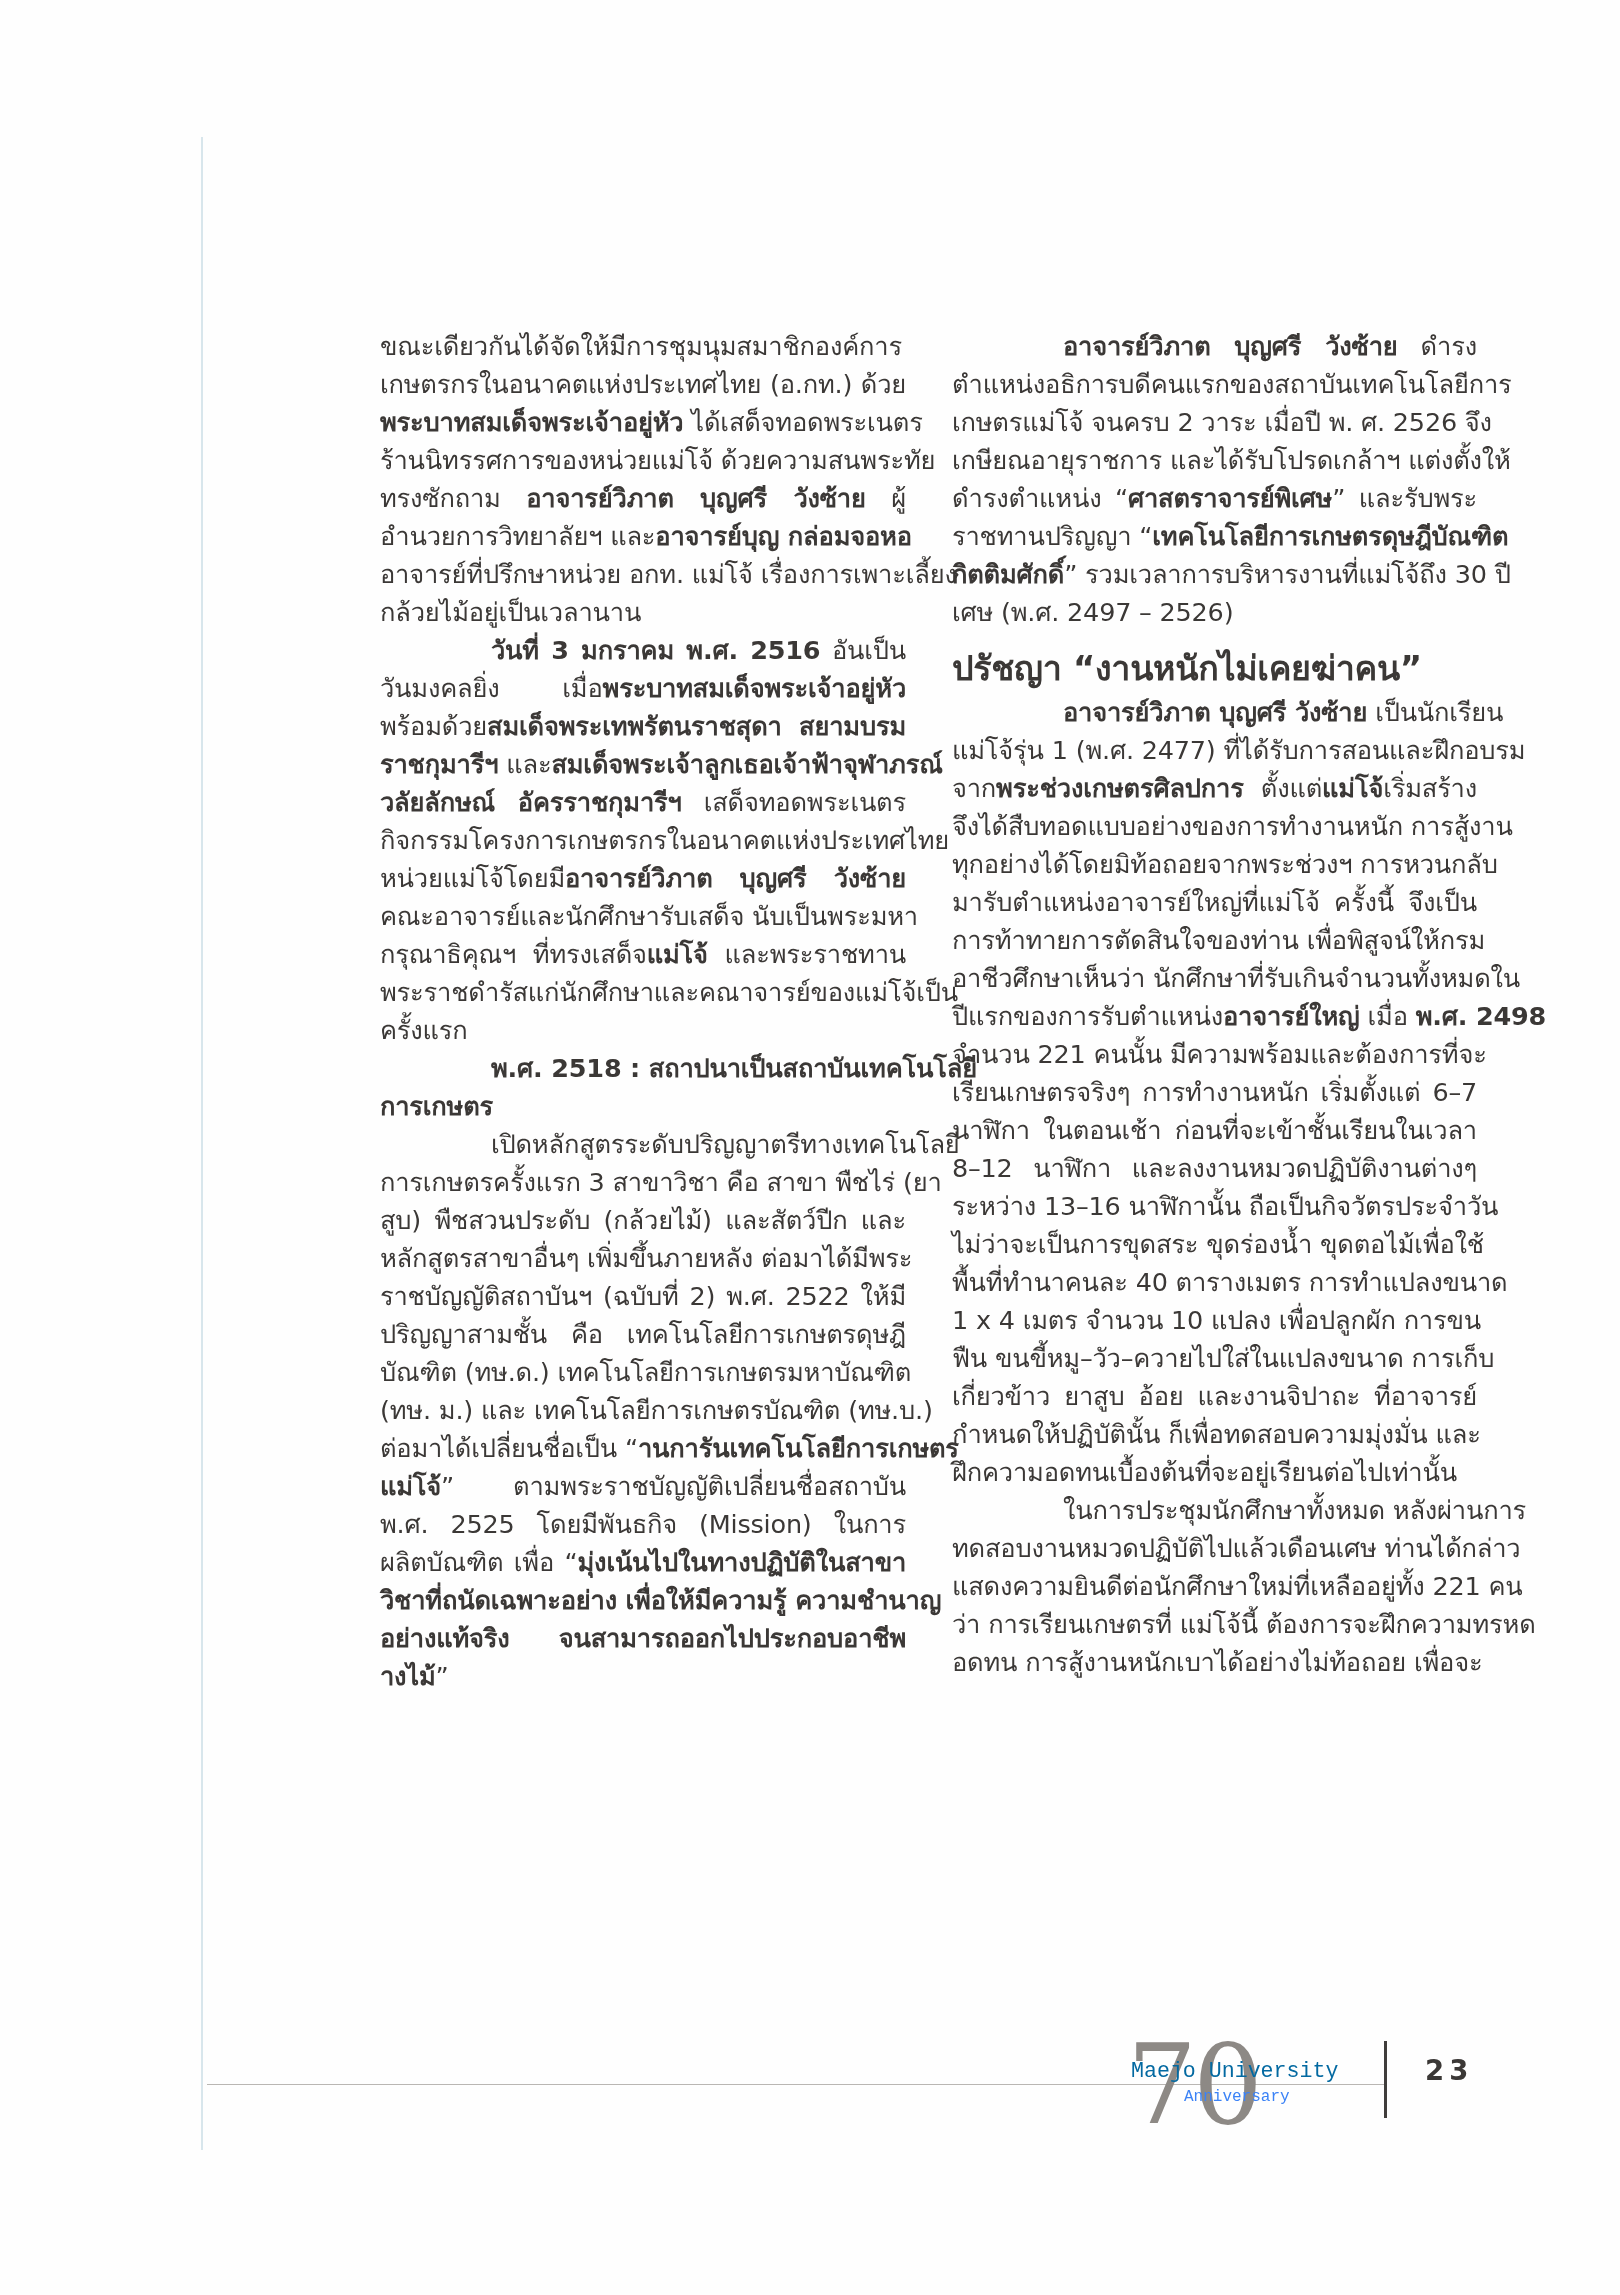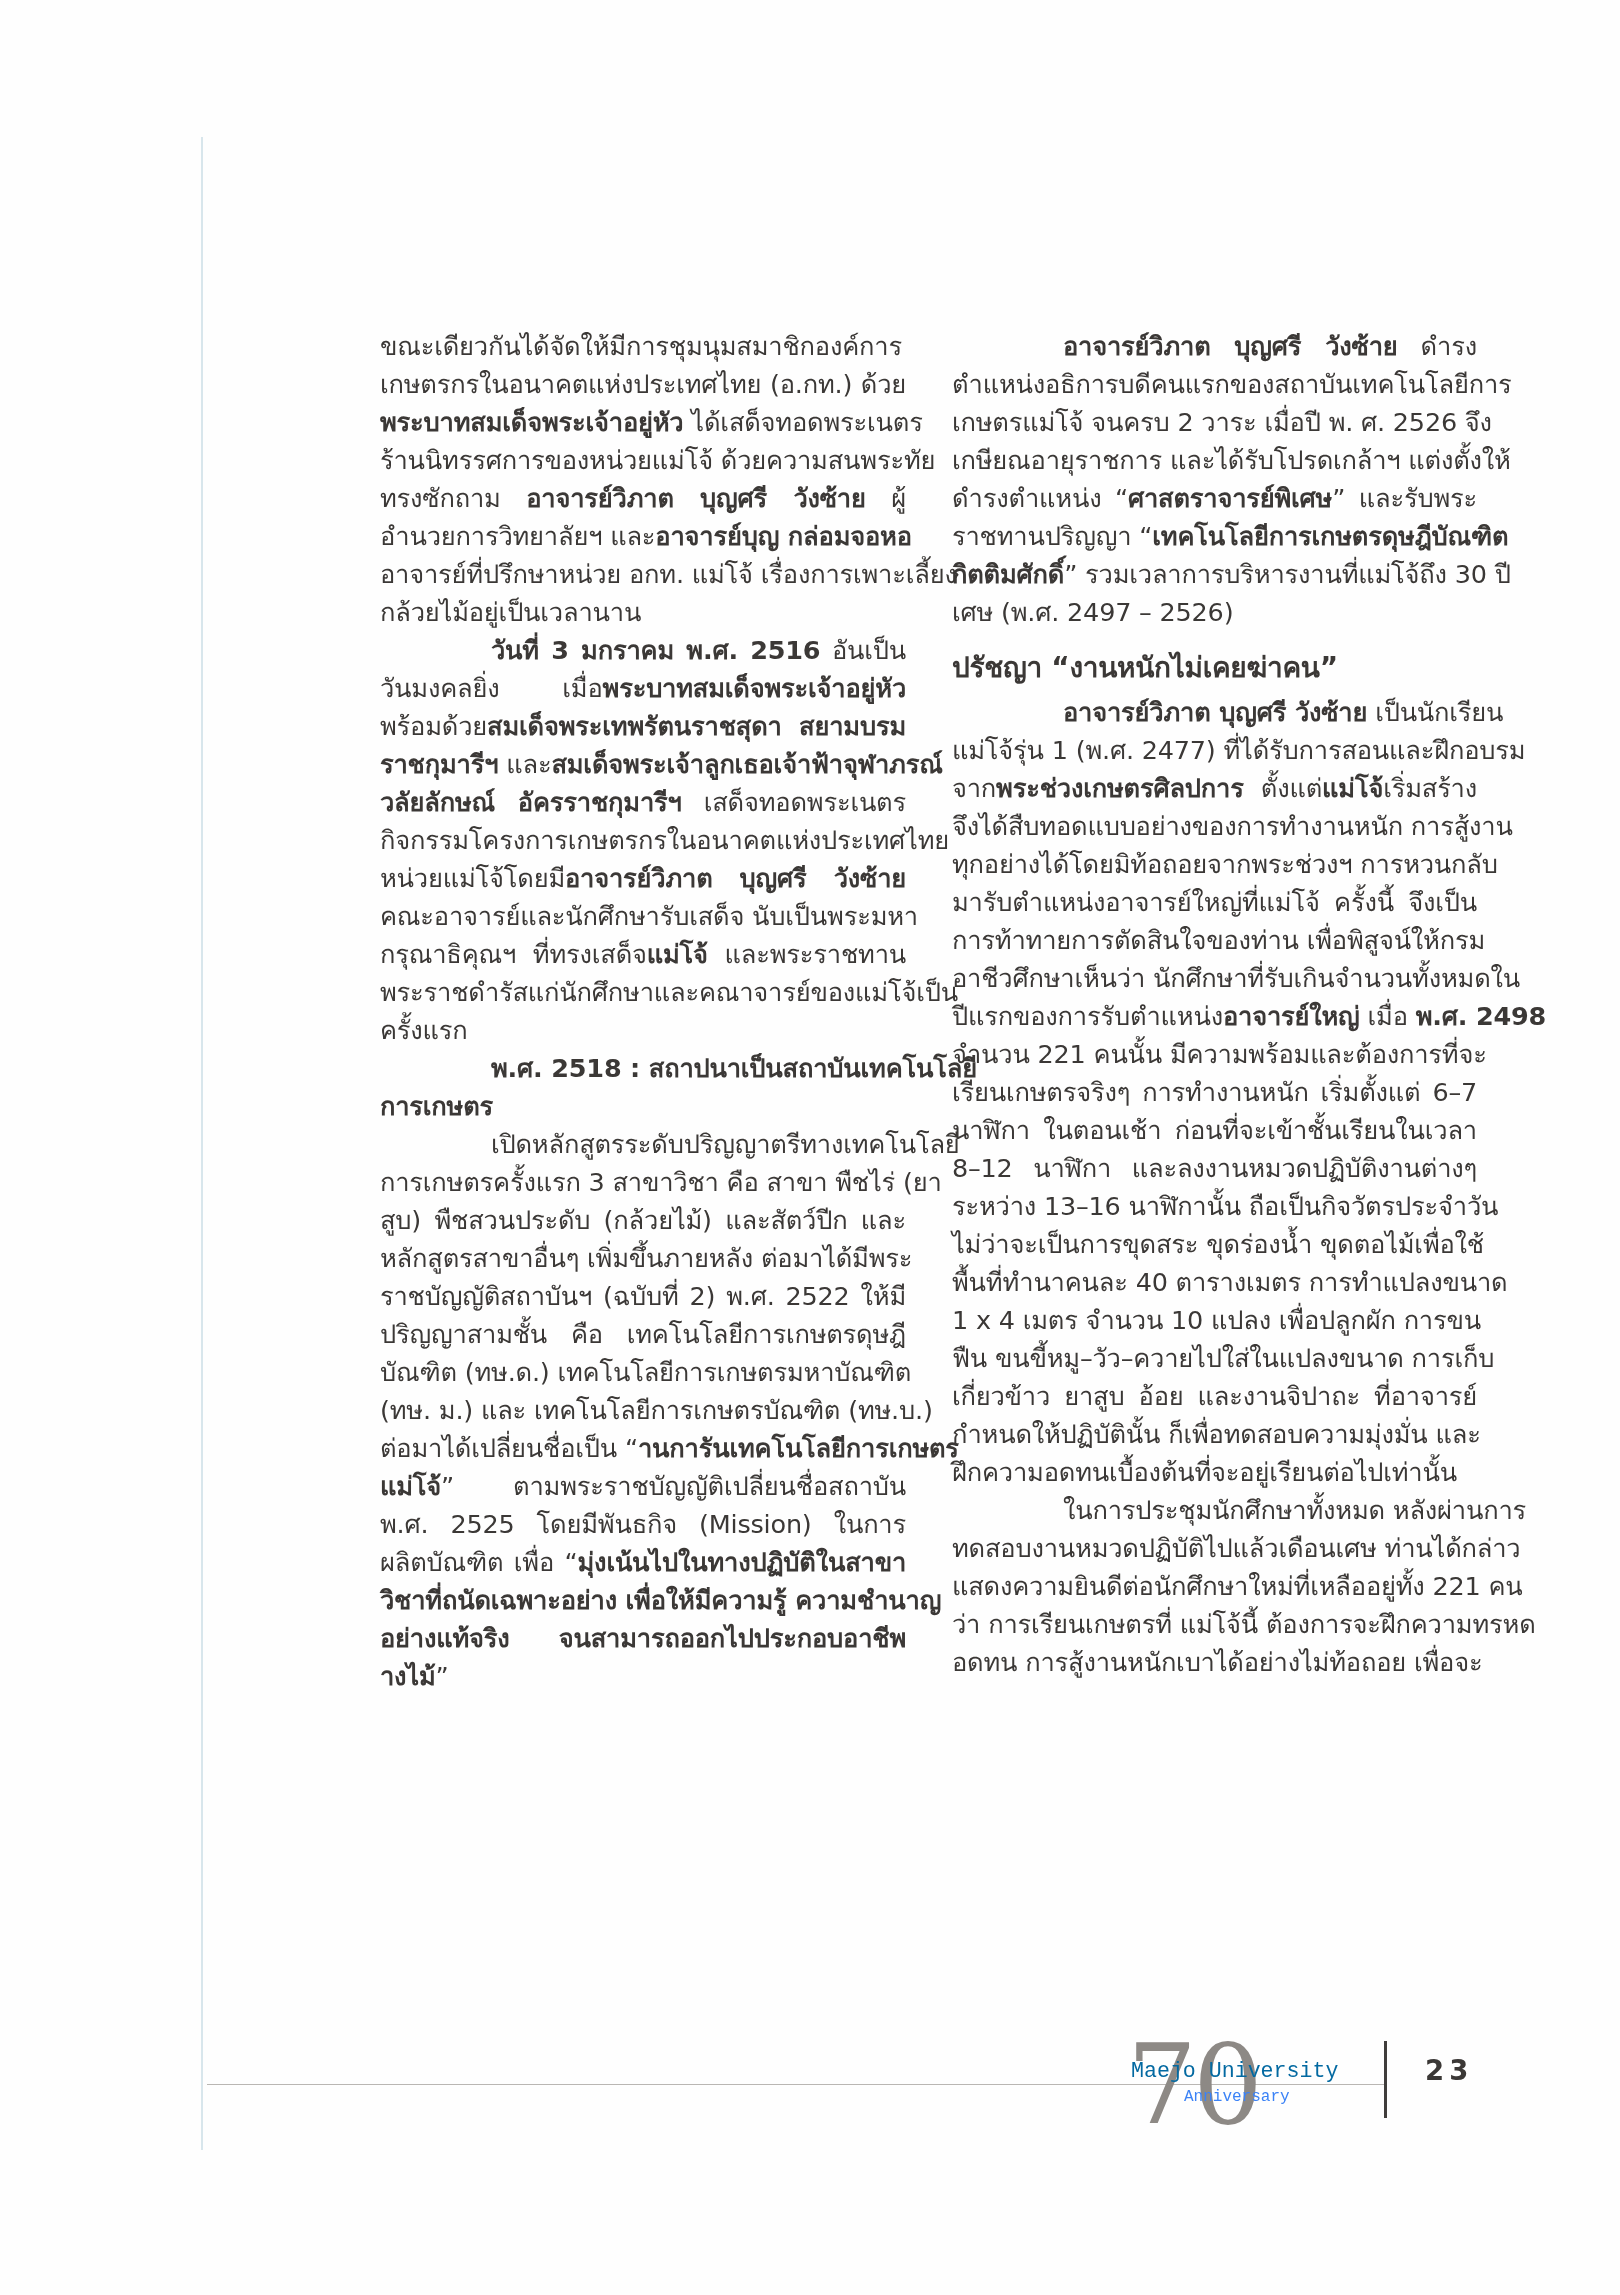--- a/index.html
+++ b/index.html
@@ -12,21 +12,21 @@
   .col-left { left:380px; }
   .col-right { left:952px; width:525px; }
   .line {
     font-size:25.5px; line-height:38px; height:38px; white-space:nowrap;
     text-align:justify; text-align-last:justify; letter-spacing:-0.2px;
   }
   .line.last { text-align-last:left; }
   .line.indent { padding-left:111px; }
   .b { font-weight:bold; }
   .heading {
-    font-size:28px; font-weight:bold; line-height:50px; height:50px; margin-top:11.8px; margin-bottom:0;
+    font-size:34px; font-weight:bold; line-height:50px; height:50px; margin-top:11.8px; margin-bottom:0;
     white-space:nowrap; letter-spacing:-0.3px;
   }
   .footer-rule { position:absolute; left:207px; top:2084px; width:1180px; height:1.3px; background:#b9b6b3; }
   .footer-70 {
     position:absolute; left:1127px; top:2033px; font-family:"DejaVu Serif","Liberation Serif",serif;
     font-size:110px; line-height:105px; color:#8d8985; letter-spacing:-3.9px;
   }
   .footer-univ {
     position:absolute; left:1131px; top:2059px; font-family:Liberation Mono, monospace;
     font-size:21.6px; color:#0369a1; white-space:nowrap;

